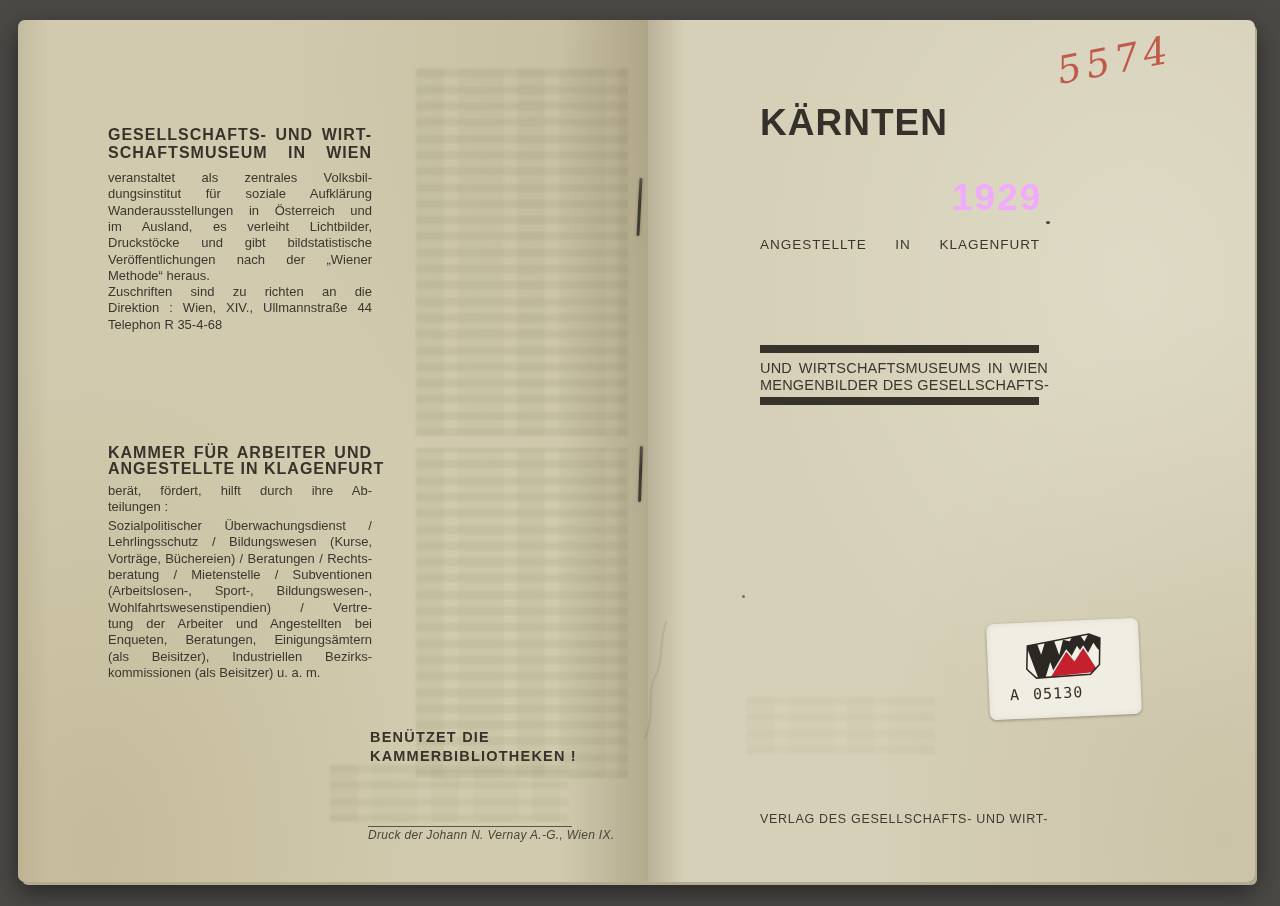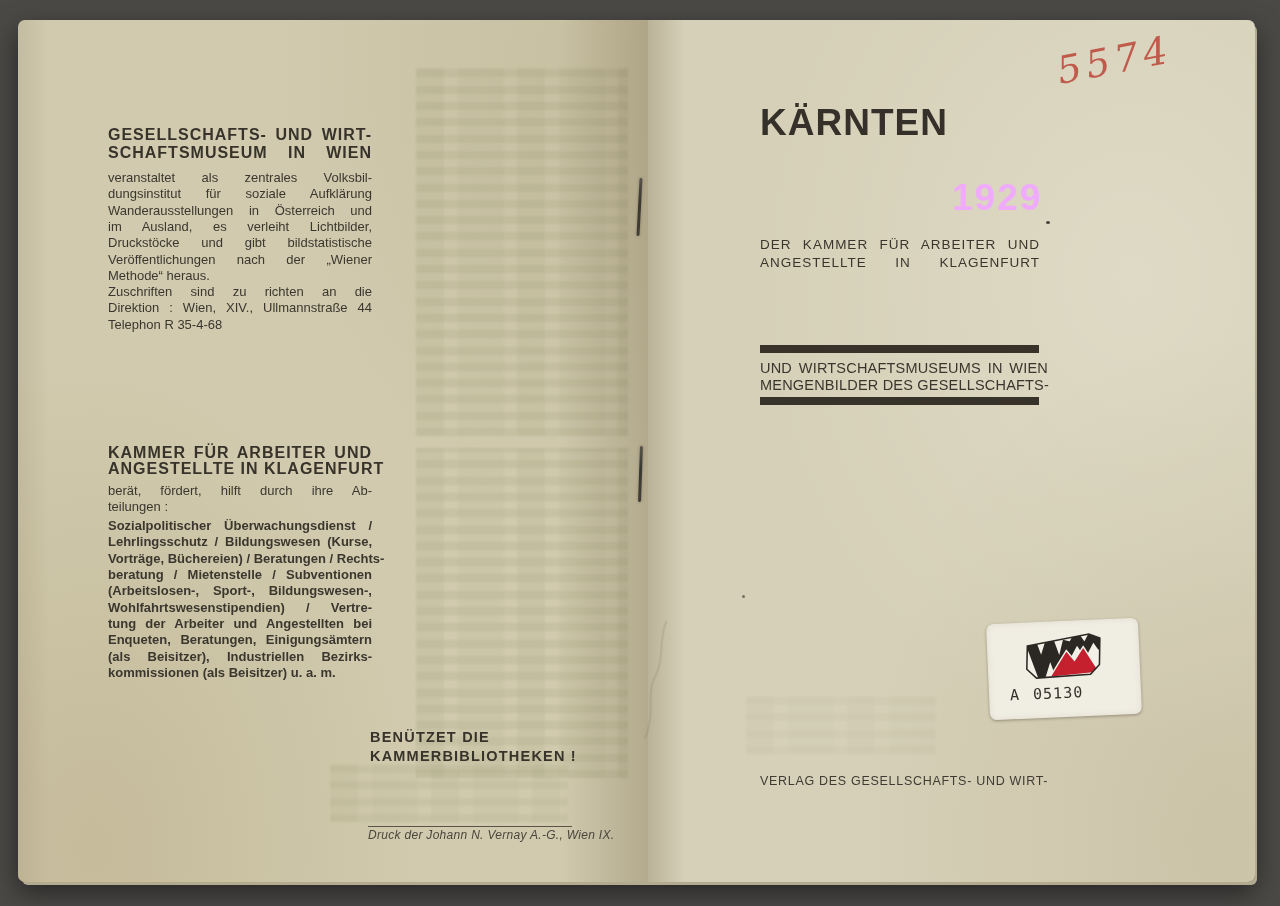--- a/index.html
+++ b/index.html
@@ -44,21 +44,21 @@
   
   .museum-heading, .chamber-heading {
     left:90px; top:106px; width:264px;
     font-weight:700; font-size:16px; line-height:17.5px; letter-spacing:1px; color:#37332b;
   }
   .chamber-heading { top:425px; line-height:16px; }
   .body-par { left:90px; width:264px; font-size:13px; line-height:16.35px; }
   .museum-par   { top:150px; }
   .contact-par  { top:264px; }
   .chamber-intro{ top:463px; }
-  .departments  { top:498px;font-weight:bold; }
+  .departments  { top:498px; }
   .library-note {
     left:352px; top:708px; width:230px;
     font-weight:700; font-size:14.5px; line-height:18.5px; letter-spacing:1.2px; color:#37332b;
   }
   .imprint-rule { position:absolute; left:350px; top:806px; width:204px; height:1px; background:rgba(70,64,52,.85); }
   .imprint {
     left:350px; top:810px; width:204px;
     font-size:12px; line-height:11px; letter-spacing:.3px; color:#4a463c;font-style:italic;
   }
 
@@ -70,21 +70,21 @@
   .main-title div { white-space:nowrap; }
   .title-year {
     position:absolute; left:934px; top:159px;
     font-weight:700; font-size:37px; line-height:38px; letter-spacing:2px; color:#f0abfc;
   }
   .subtitle { left:742px; top:216px; width:280px; font-size:13.5px; line-height:17.7px; letter-spacing:1px; color:#3a362e; }
   .banner-bar { position:absolute; left:742px; width:279px; height:8px; background:#38332a; }
   .banner-bar.top { top:325px; }
   .banner-bar.bottom { top:377px; }
   .banner-text { left:742px; top:340px; width:288px; font-size:14.5px; line-height:17px; letter-spacing:.2px; color:#3a362e; }
-  .publisher { left:742px; top:753px; width:310px; font-size:12.5px; line-height:16.5px; letter-spacing:.7px; color:#3f3b33; }
+  .publisher { left:742px; top:791px; width:310px; font-size:12.5px; line-height:16.5px; letter-spacing:.7px; color:#3f3b33; }
 
   .handwritten {
     position:absolute; left:1038px; top:14px; width:160px;
     transform:rotate(-11deg);
     font-family:"DejaVu Serif","Liberation Serif",serif;
     font-style:italic; font-size:38px; letter-spacing:5px;
     color:rgba(188,74,60,.88);
   }
 
   .sticker {
@@ -195,21 +195,20 @@
     <div class="page page-right">
       <div class="ghost g4" style="left:98px; top:676px;"></div>
     </div>
 
     <div class="tblock main-title no-just">
       <div>KÄRNTEN</div>
     </div>
     <div class="title-year">1929</div>
 
     <div class="tblock subtitle">
-        <div class="line">DER KAMMER FÜR ARBEITER UND</div>
         <div class="line last">ANGESTELLTE IN KLAGENFURT</div>
       </div>
 
     <div class="banner-bar top"></div>
     <div class="tblock banner-text">
         <div class="line last">UND WIRTSCHAFTSMUSEUMS IN WIEN</div>
         <div class="line">MENGENBILDER DES GESELLSCHAFTS-</div>
       </div>
     <div class="banner-bar bottom"></div>
 

